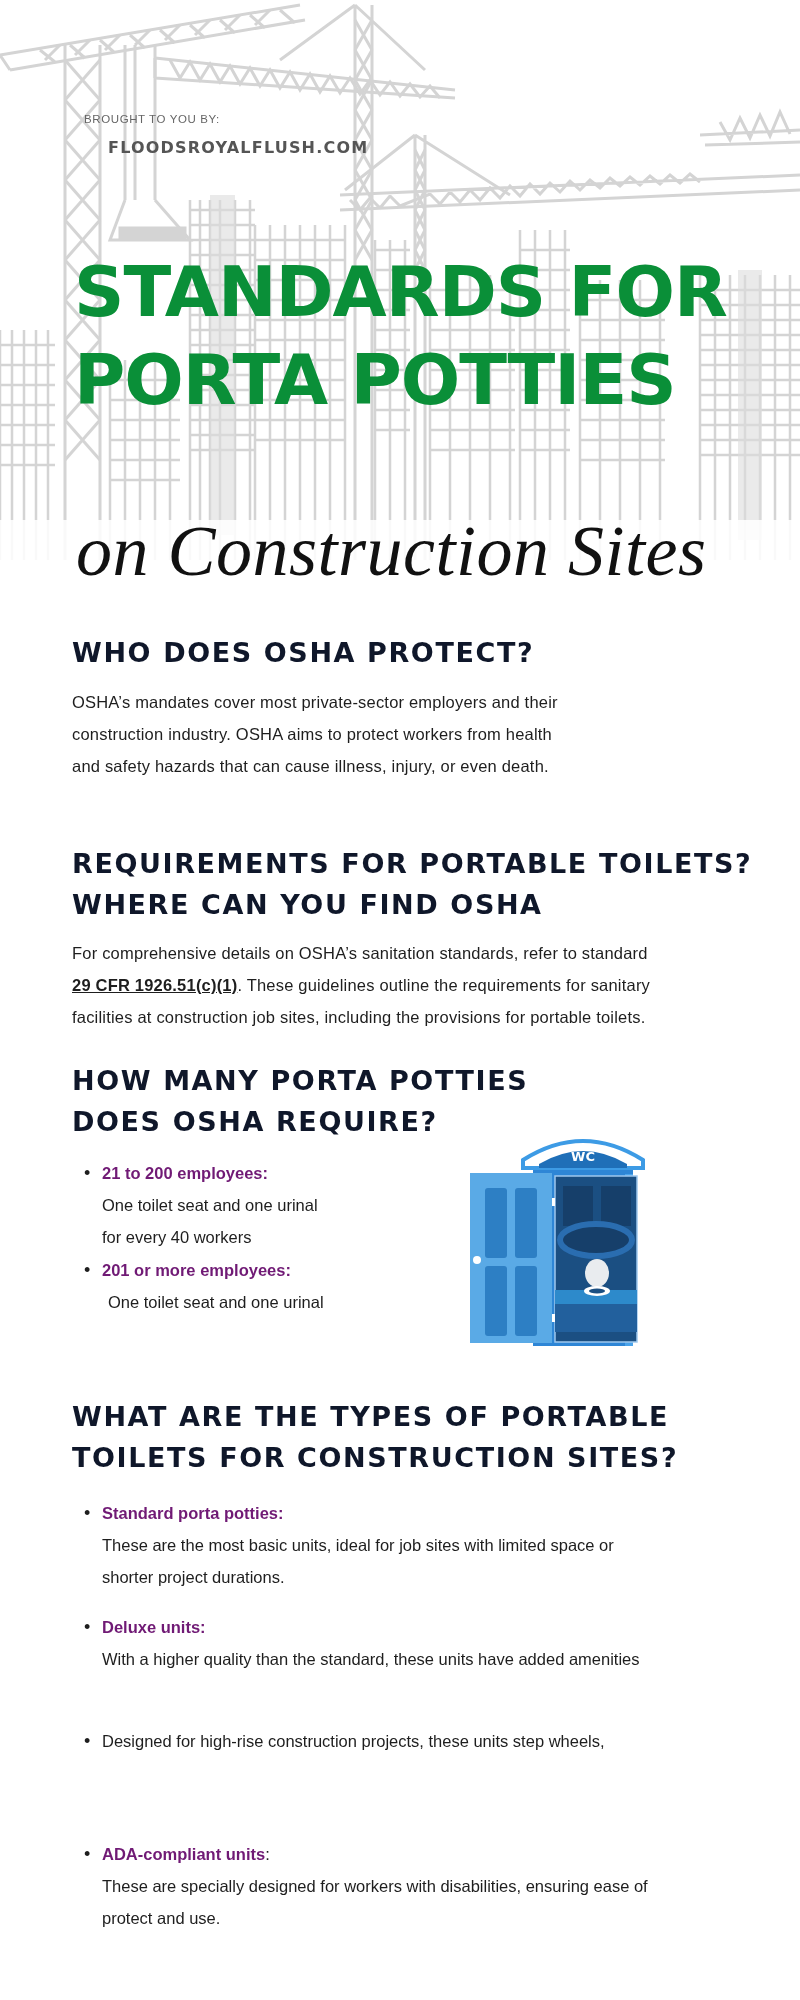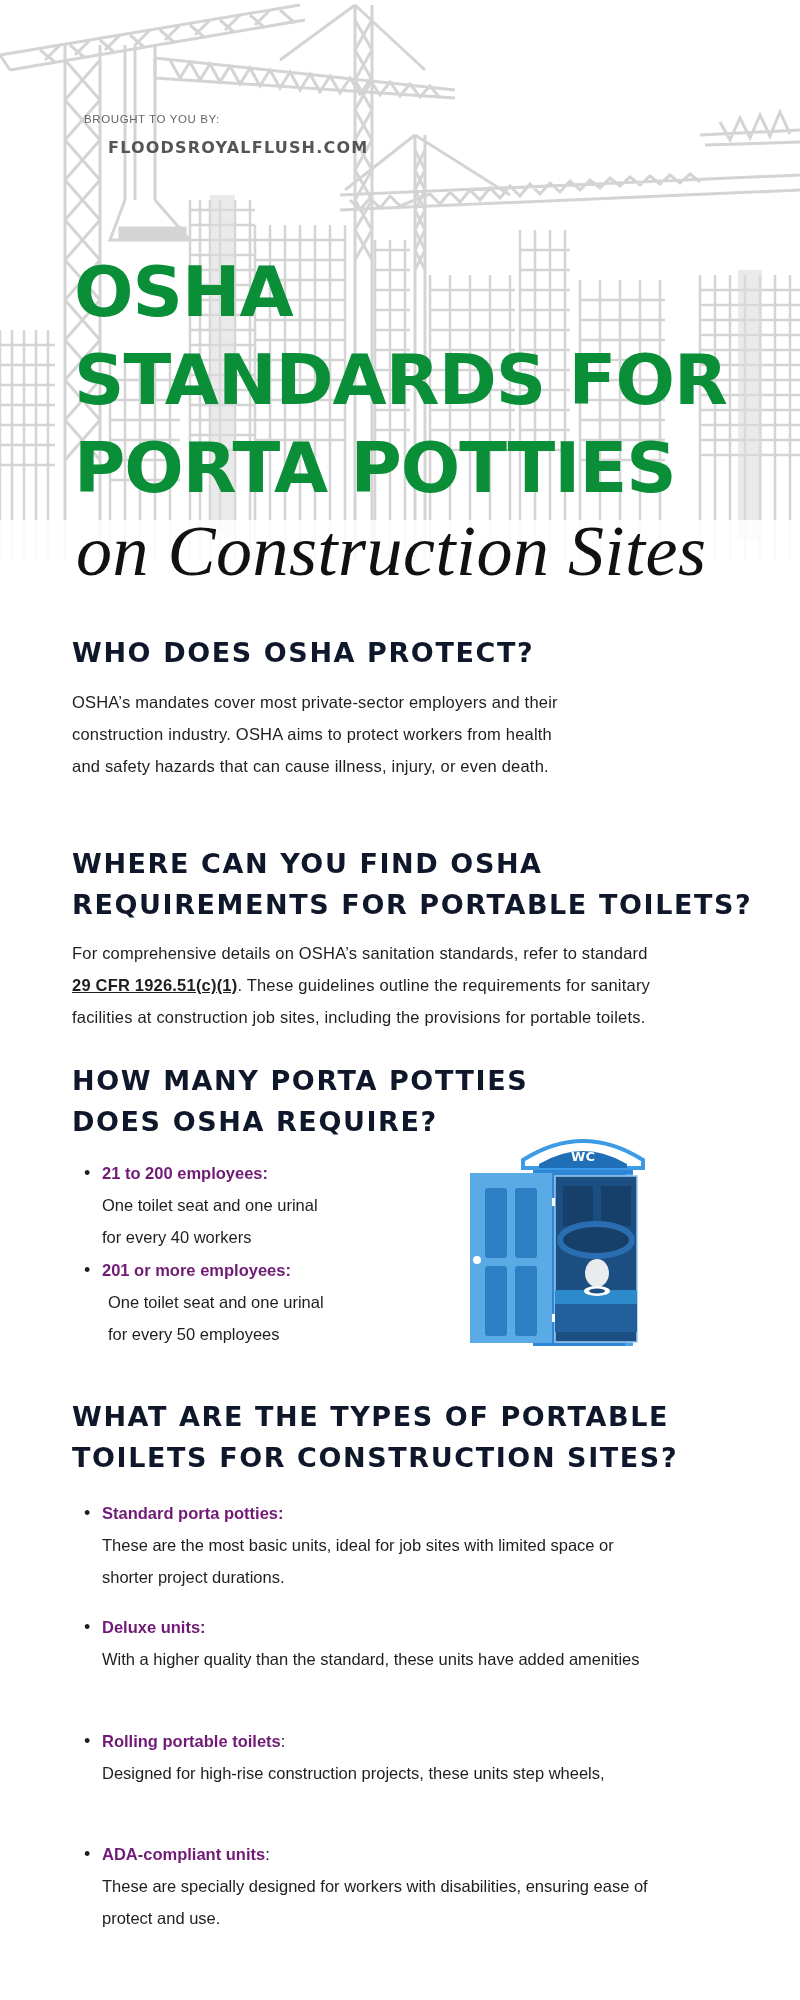--- a/index.html
+++ b/index.html
@@ -75,38 +75,37 @@
     <rect x="210" y="195" width="25" height="340" fill="#dcdcdc" stroke="none" opacity="0.6"></rect>
     <rect x="738" y="270" width="24" height="270" fill="#dcdcdc" stroke="none" opacity="0.6"></rect>
     <rect x="0" y="520" width="800" height="40" fill="#ffffff" stroke="none" opacity="0.85"></rect>
   </svg>
 </div>
 
 <div class="brought-by">BROUGHT TO YOU BY:</div>
 <div class="brand">FLOODSROYALFLUSH.COM</div>
 
 <h1 class="title">
-  <div>OSHA</div>
   <div>STANDARDS FOR</div>
   <div>PORTA POTTIES</div>
 </h1>
 <div class="subtitle">on Construction Sites</div>
 
 <h2 class="section-h" style="top:632px;">
   <span>WHO DOES OSHA PROTECT?</span>
 </h2>
 <div class="para" style="top:686px;">
   <span class="line">OSHA’s mandates cover most private-sector employers and their</span>
   <span class="line">construction industry. OSHA aims to protect workers from health</span>
   <span class="line">and safety hazards that can cause illness, injury, or even death.</span>
 </div>
 
 <h2 class="section-h" style="top:843px;">
+  <div>REQUIREMENTS FOR PORTABLE TOILETS?</div>
   <div>WHERE CAN YOU FIND OSHA</div>
-  <div>REQUIREMENTS FOR PORTABLE TOILETS?</div>
 </h2>
 <div class="para" style="top:937px;">
   <span class="line">For comprehensive details on OSHA’s sanitation standards, refer to standard</span>
   <span class="line"><a class="link">29 CFR 1926.51(c)(1)</a><span>. These guidelines outline the requirements for sanitary</span></span>
   <span class="line">facilities at construction job sites, including the provisions for portable toilets.</span>
 </div>
 
 <h2 class="section-h" style="top:1060px;">
   <div>HOW MANY PORTA POTTIES</div>
   <div>DOES OSHA REQUIRE?</div>
@@ -114,21 +113,20 @@
 <div class="bullet" style="left:102px; top:1157px;">
   <span class="dot">•</span>
   <span class="line head">21 to 200 employees:</span>
   <span class="line">One toilet seat and one urinal</span>
   <span class="line">for every 40 workers</span>
 </div>
 <div class="bullet" style="left:102px; top:1254px;">
   <span class="dot">•</span>
   <span class="line head">201 or more employees:</span>
   <span class="line" style="padding-left:6px;">One toilet seat and one urinal</span>
-  <span class="line" style="padding-left:6px;">for every 50 employees</span>
 </div>
 
 <div class="toilet">
   <svg viewBox="0 0 200 220" xmlns="http://www.w3.org/2000/svg">
 
     <rect x="78" y="30" width="100" height="188" fill="#2e86d6"></rect>
     <path d="M68 32 Q128 -6 188 32 L188 40 L68 40 Z" fill="#ffffff" stroke="#3d9be5" stroke-width="4"></path>
     <path d="M84 36 Q128 10 172 36 L172 40 L84 40 Z" fill="#1f6fb8"></path>
     <text x="128" y="33" text-anchor="middle" font-family="DejaVu Sans, sans-serif" font-size="13" font-weight="bold" fill="#ffffff">WC</text>
     <rect x="170" y="46" width="8" height="172" fill="#4aa3ea"></rect>
@@ -164,21 +162,20 @@
   <span class="line">These are the most basic units, ideal for job sites with limited space or</span>
   <span class="line">shorter project durations.</span>
 </div>
 <div class="bullet" style="left:102px; top:1611px;">
   <span class="dot">•</span>
   <span class="line head">Deluxe units:</span>
   <span class="line">With a higher quality than the standard, these units have added amenities</span>
 </div>
 <div class="bullet" style="left:102px; top:1725px;">
   <span class="dot">•</span>
-  <span class="line"><span class="head">Rolling portable toilets</span><span>:</span></span>
   <span class="line">Designed for high-rise construction projects, these units step wheels,</span>
 </div>
 <div class="bullet" style="left:102px; top:1838px;">
   <span class="dot">•</span>
   <span class="line"><span class="head">ADA-compliant units</span><span>:</span></span>
   <span class="line">These are specially designed for workers with disabilities, ensuring ease of</span>
   <span class="line">protect and use.</span>
 </div>
 
 </body></html>

